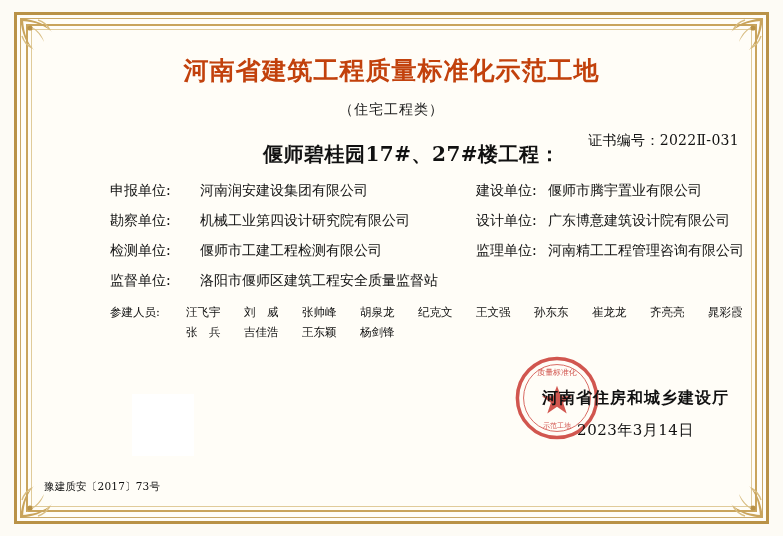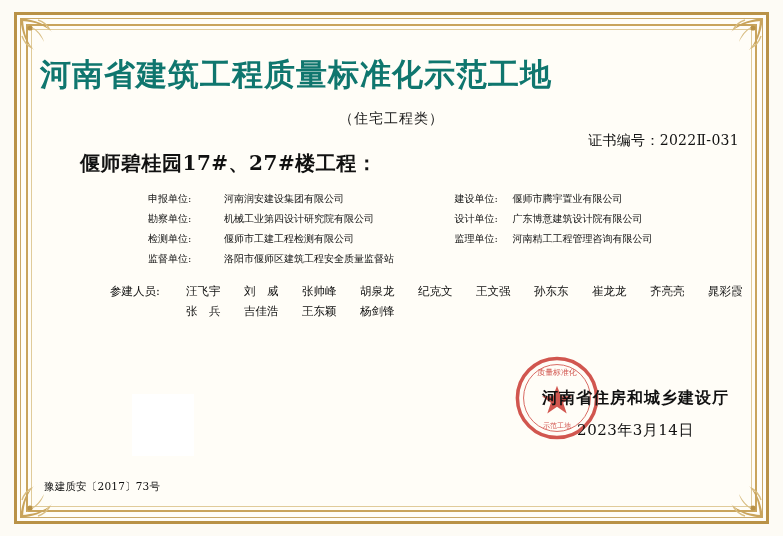--- a/index.html
+++ b/index.html
@@ -62,25 +62,26 @@
   .corner.bl { left: 16px; bottom: 14px; transform: scaleY(-1); }
   .corner.br { right: 16px; bottom: 14px; transform: scale(-1,-1); }
 
   
   .content {
     position: absolute;
     left: 40px; top: 38px; right: 40px; bottom: 38px;
   }
 
   .title {
+    text-align: center;
     font-family: "DejaVu Serif", serif;
     font-weight: bold;
-    font-size: 31px;
+    font-size: 25px;
     letter-spacing: 1px;
-    color: #0f766e;
+    color: #c2410c;
     margin-top: 16px;
     white-space: nowrap;
   }
   .subtitle {
     text-align: center;
     font-family: "DejaVu Serif", serif;
     font-size: 14px;
     color: #1a1a1a;
     margin-top: 14px;
     letter-spacing: 1px;
@@ -97,48 +98,50 @@
   }
 
   .project-line {
     margin-top: 22px;
     margin-left: 40px;
     font-family: "DejaVu Serif", serif;
     font-size: 20px;
     font-weight: bold;
     color: #111;
     letter-spacing: 0.5px;
+    text-align: center;
   }
 
   .body-para {
     margin-top: 12px;
     margin-left: 20px;
     margin-right: 14px;
     font-family: "DejaVu Serif", serif;
     font-size: 19.5px;
     line-height: 34px;
     color: #111;
     text-indent: 40px;
     font-weight: bold;
     letter-spacing: 0.2px;
   }
 
   
   .units {
     margin-top: 14px;
-    margin-left: 108px;
+    margin-left: 70px;
     margin-right: 18px;
     display: grid;
     grid-template-columns: 76px 1fr 76px 1fr;
     row-gap: 4px;
     column-gap: 0px;
     font-family: "DejaVu Serif", serif;
-    font-size: 10px;
+    font-size: 14px;
     color: #111;
     line-height: 16px;
+    gap: 14px;
   }
   .units .lbl { white-space: nowrap; }
   .units .val { white-space: nowrap; padding-right: 6px; }
   .units .colR { padding-left: 18px; }
 
   
   .participants {
     margin-top: 14px;
     margin-left: 70px;
     margin-right: 18px;

